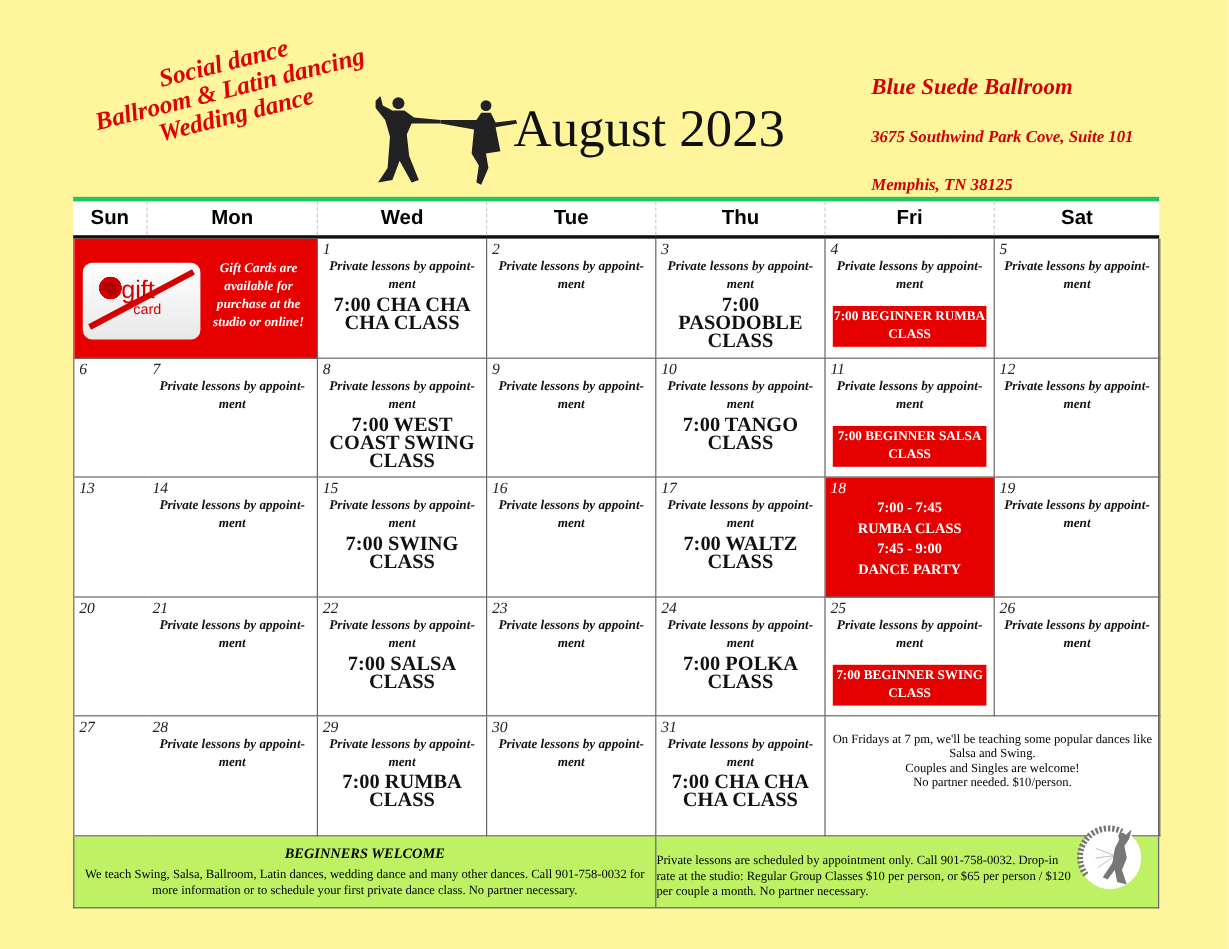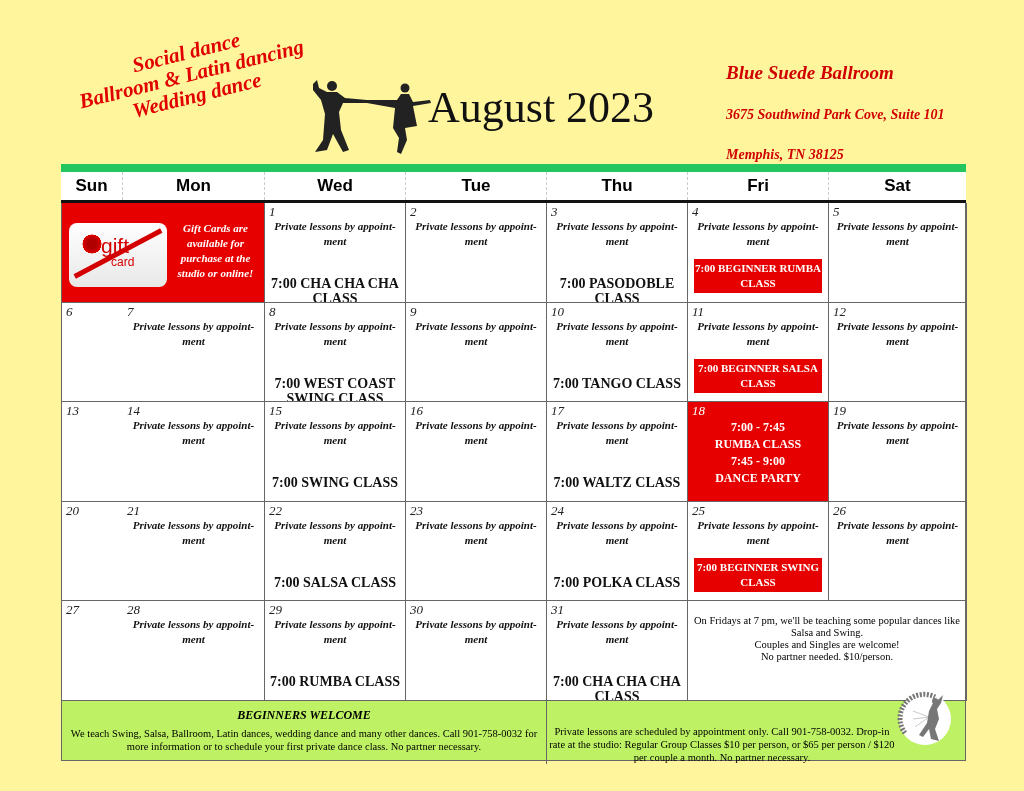--- a/index.html
+++ b/index.html
@@ -4,49 +4,49 @@
 <style>
   html, body { margin:0; padding:0; }
   body { width:1024px; height:791px; background:#fff59d; position:relative; overflow:hidden; font-family:"Liberation Serif", serif; }
   .tagline { position:absolute; left:68px; top:40px; width:260px; height:120px; transform:rotate(-14deg); transform-origin:center; color:#e00000; font-family:"Liberation Serif", serif; font-weight:bold; font-style:italic; font-size:21px; line-height:22px; text-align:center; }
   .tagline div { white-space:nowrap; }
   .dancers { position:absolute; left:305px; top:78px; width:135px; height:80px; }
   .title { position:absolute; left:428px; top:82px; font-size:44px; font-family:"Liberation Serif", serif; color:#111; white-space:nowrap; }
   .studio { position:absolute; left:726px; top:63px; color:#d00000; font-weight:bold; font-style:italic; font-family:"Liberation Serif", serif; }
   .studio .name { font-size:19px; line-height:20px; }
   .studio .line { font-size:14px; line-height:16px;margin-top:24px; }
-  .cal { position:absolute; left:61px; top:164px; width:905px; border-top:8px solid #22c55e; }
+  .cal { position:absolute; left:61px; top:164px; width:905px; border-top:4px solid #22c55e; }
   .hdr { display:grid; grid-template-columns:61px 142px 141px 141px 141px 141px 138px; height:28px; background:#fff; border-bottom:3px solid #111; }
   .hdr div { font-family:"Liberation Sans", sans-serif; font-weight:bold; font-size:17px; text-align:center; line-height:28px; border-left:1px dashed #ccc; }
   .hdr div:first-child { border-left:none; }
   .grid { display:grid; grid-template-columns:61px 142px 141px 141px 141px 141px 138px; grid-auto-rows:99.5px; background:#fff; border-left:1px solid #666; border-right:1px solid #666; }
   .cell { border-right:1px solid #666; border-bottom:1px solid #666; position:relative; padding:2px 4px; box-sizing:border-box; overflow:hidden; }
   .cell:nth-child(7n) { border-right:none; }
   .day { font-style:italic; font-size:13px; line-height:14px; color:#222; }
   .priv { font-style:italic; font-weight:bold; font-size:11px; line-height:15px; text-align:center; color:#111; }
-  .cls { font-weight:bold; font-size:14px; line-height:15px; text-align:center; margin-top:27px; color:#111; }
+  .cls { font-weight:bold; font-size:17px; line-height:15px; text-align:center; margin-top:1px; color:#111; }
   .redbox { background:#e60000; color:#fff; font-weight:bold; font-size:11px; line-height:15px; text-align:center; margin:10px 2px 0 2px; padding:2px 0; }
   .gift { grid-column:span 2; background:#e60000; position:relative; }
   .giftcard { position:absolute; left:7px; top:20px; width:98px; height:64px; background:linear-gradient(#fff,#e8e8e8); border-radius:8px; }
   .giftcard .band1 { position:absolute; left:0; top:28px; width:100%; height:5px; background:#d40000; transform:rotate(-28deg); }
   .giftcard .word { position:absolute; left:32px; top:14px; color:#d40000; font-family:"Liberation Sans", sans-serif; font-size:21px; line-height:18px; }
   .giftcard .word2 { position:absolute; left:42px; top:32px; color:#d40000; font-family:"Liberation Sans", sans-serif; font-size:12px; }
   .giftcard .bow { position:absolute; left:12px; top:10px; width:22px; height:22px; background:radial-gradient(circle,#b00000 30%,#e00000 60%,transparent 62%); }
   .gifttext { position:absolute; right:6px; top:18px; width:85px; color:#fff; font-style:italic; font-weight:bold; font-size:11px; line-height:15px; text-align:center; }
   .party { background:#e60000; color:#fff; }
   .party .day { color:#fff; }
   .party .ptxt { font-weight:bold; font-size:12px; line-height:16px; text-align:center; margin-top:1px; }
   .fridays { grid-column:span 2; text-align:center; padding:14px 4px 0 4px; }
   .fridays .h { font-weight:bold; font-style:italic; font-size:12px; margin-bottom:8px; }
   .fridays .b { font-size:10.5px; line-height:12px; }
   .footer { display:grid; grid-template-columns:485px 420px; background:#bef264; border:1px solid #666; border-top:none; height:59px; }
   .footer .left { border-right:1px solid #666; text-align:center; padding:7px 8px 0 8px; }
   .footer .left .h { font-weight:bold; font-style:italic; font-size:12px; margin-bottom:4px; }
   .footer .left .b { font-size:10.5px; line-height:13px; }
-  .footer .right { text-align:center; padding:24px 70px 0 0; font-size:10.5px; line-height:13px; position:relative; }
+  .footer .right { text-align:left; padding:14px 70px 0 0; font-size:10.5px; line-height:13px; position:relative; }
   .logo { position:absolute; right:12px; top:-12px; width:60px; height:60px; }
 </style>
 </head>
 <body>
 
 <div class="tagline">
   <div>Social dance</div>
   <div>Ballroom &amp; Latin dancing</div>
   <div>Wedding dance</div>
 </div>

